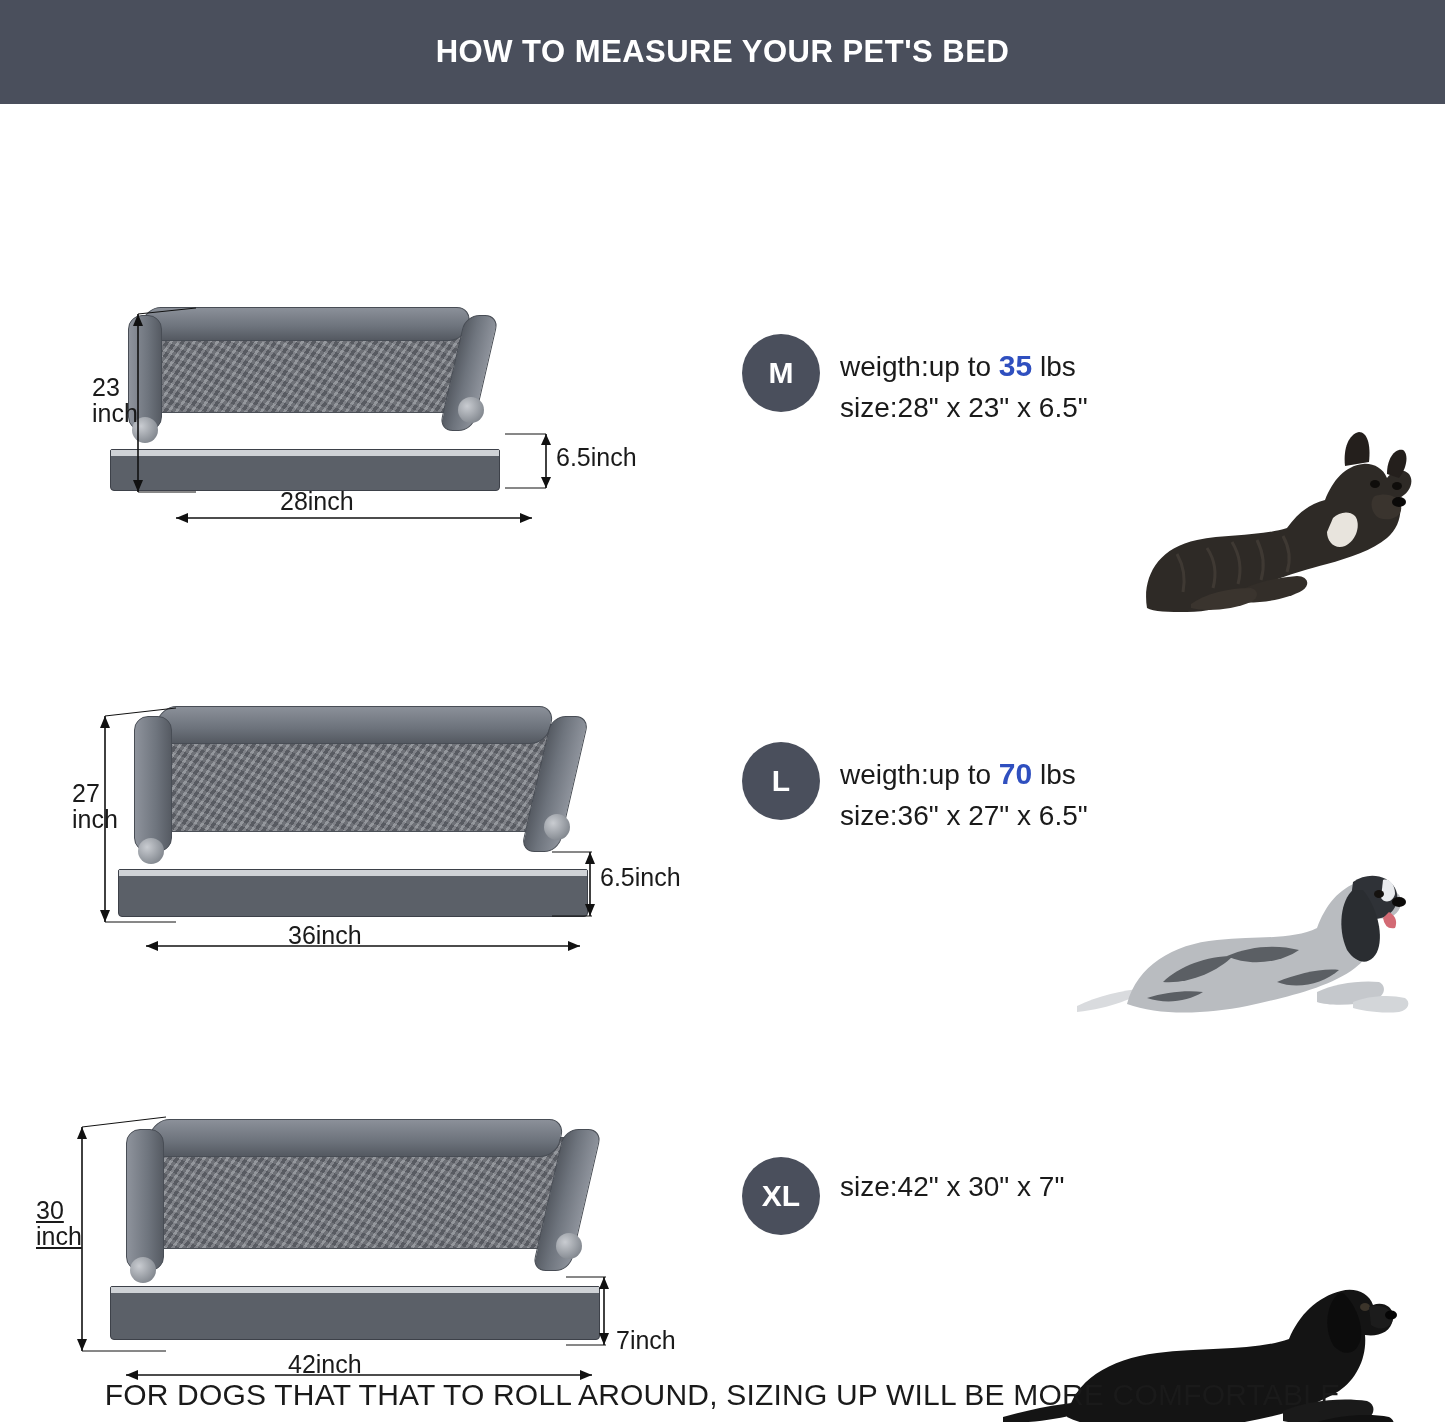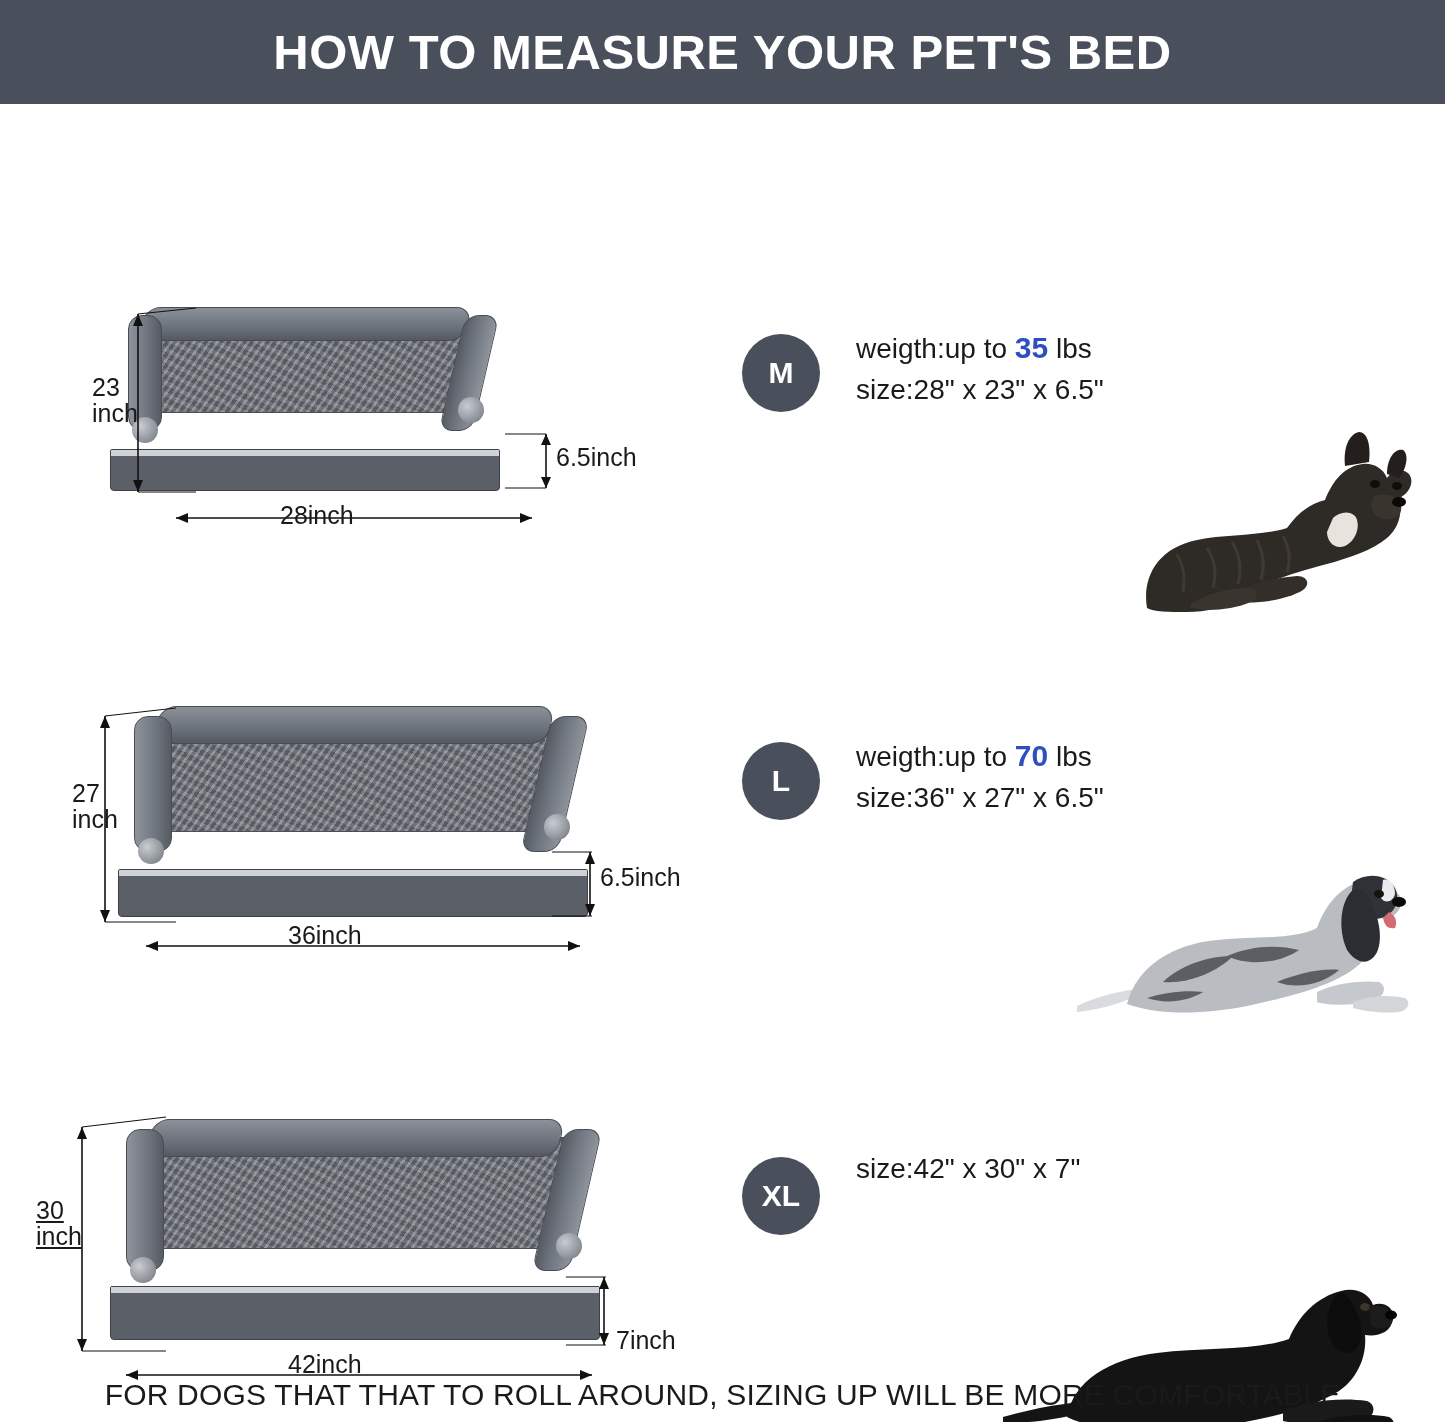--- a/index.html
+++ b/index.html
@@ -21,21 +21,21 @@
     width: 100%;
     height: 104px;
     background: #4a4f5c;
     display: flex;
     align-items: center;
     justify-content: center;
     box-sizing: border-box;
   }
   .header-title {
     color: #ffffff;
-    font-size: 49px;
+    font-size: 31px;
     font-weight: bold;
     letter-spacing: 0.5px;
     white-space: nowrap;
   }
 
   
   .rows {
     position: relative;
     width: 100%;
     height: 1245px;
@@ -181,25 +181,24 @@
     align-items: center;
     justify-content: center;
     font-size: 30px;
     font-weight: bold;
     left: 12px;
     top: 78px;
   }
   .spec {
     position: absolute;
     left: 110px;
-    top: 70px;
+    top: 88px;
     font-size: 28px;
     line-height: 1.45;
     white-space: nowrap;
-    margin-left: 16px;
   }
   .spec .num {
     color: #2f4fbf;
     font-weight: bold;
     font-size: 30px;
   }
   .spec .line { display: block; }
 
   
   .dog {
@@ -261,21 +260,21 @@
           <line x1="546" y1="178" x2="546" y2="232"></line>
           <path d="M546 178 l-5 11 h10 z" fill="#111" stroke="none"></path>
           <path d="M546 232 l-5 -11 h10 z" fill="#111" stroke="none"></path>
           <line x1="505" y1="178" x2="546" y2="178" stroke-width="1"></line>
           <line x1="505" y1="232" x2="546" y2="232" stroke-width="1"></line>
         </g>
       </svg>
 
       <div class="dim-label" style="left:92px; top:118px; width:70px;">23
 inch</div>
-      <div class="dim-label" style="left:280px; top:246px; width:150px;">28inch</div>
+      <div class="dim-label" style="left:280px; top:232px; width:150px;">28inch</div>
       <div class="dim-label" style="left:556px; top:188px; width:130px; text-align:left;">6.5inch</div>
     </div>
 
     <div class="info-cell">
       <div class="badge">M</div>
       <div class="spec">
         <span class="line"><span>weigth:up to </span><span class="num">35</span><span> lbs</span></span>
         <span class="line">size:28" x 23" x 6.5"</span>
       </div>
       <div class="dog">

